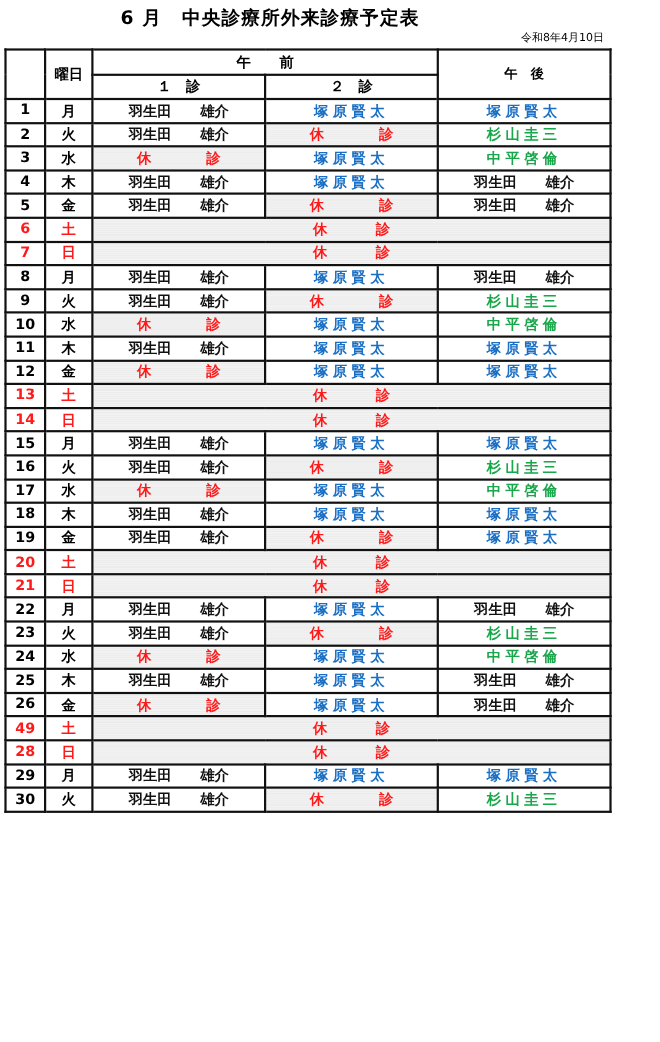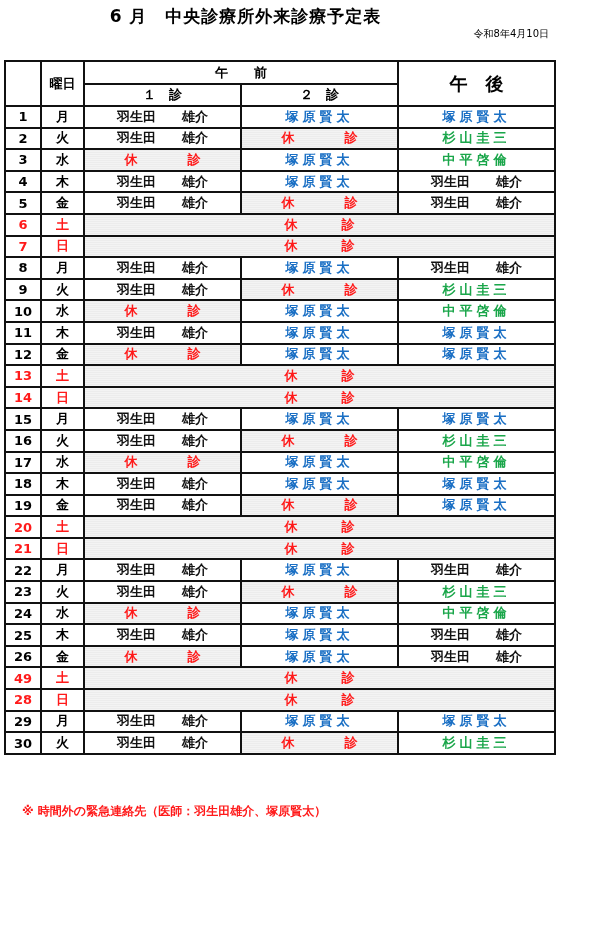--- a/index.html
+++ b/index.html
@@ -1,19 +1,19 @@
 <!DOCTYPE html>
 <html><head>
 <meta charset="utf-8">
 <style>
   html, body { margin:0; padding:0; background:#ffffff; }
   body { width:600px; height:947px; position:relative; font-family:"DejaVu Sans", sans-serif; color:#000; overflow:hidden; }
   .title { position:absolute; top:5px; left:0; width:491px; text-align:center; font-size:17px; font-weight:bold; letter-spacing:1px; }
   .date { position:absolute; top:27px; right:51px; font-size:10px; }
-  table.sched { position:absolute; top:60px; left:4px; width:550px; border-collapse:collapse; table-layout:fixed;padding-left:28px; }
+  table.sched { position:absolute; top:44px; left:4px; width:550px; border-collapse:collapse; table-layout:fixed;padding-left:28px; }
   table.sched td, table.sched th { border:2px solid #111; padding:0; text-align:center; vertical-align:middle; font-size:13px; font-weight:bold; overflow:hidden; white-space:nowrap; }
   table.sched th { font-size:13px; }
   .hrow1 th { height:21px; }
   .hrow2 th { height:20px; }
   tr.day td { height:19.6px; }
   .red { color:#ff1a1a; }
   .blue { color:#1a6fc4; letter-spacing:4px; }
   .green { color:#1aa64a; letter-spacing:4px; }
   .black { color:#111; }
   .closed { background:#ececec; background-image:repeating-linear-gradient(0deg, rgba(255,255,255,0.35) 0 1px, transparent 1px 2px); }
@@ -34,21 +34,21 @@
       <col style="width:43px">
       <col style="width:157px">
       <col style="width:157px">
       <col style="width:157px">
   </colgroup>
   <thead>
     <tr class="hrow1">
       <th rowspan="2"></th>
       <th rowspan="2">曜日</th>
       <th colspan="2">午　　前</th>
-      <th rowspan="2" style="font-size:18px">午　後</th>
+      <th rowspan="2" style="font-size:12px">午　後</th>
     </tr>
     <tr class="hrow2">
       <th>１　診</th>
       <th>２　診</th>
     </tr>
   </thead>
   <tbody id="rows">
       <tr class="day">
         <td>1</td>
         <td>月</td>
@@ -240,14 +240,13 @@
         <td>30</td>
         <td>火</td>
         <td class="black">羽生田　　雄介</td>
         <td class="closed"><span class="closed-text">休<span class="gap" style="width:50px"></span>診</span></td>
         <td class="green">杉山圭三</td>
       </tr>
     </tbody>
 </table>
 
 <div class="note">
-  <div>※ 時間外の緊急連絡先（医師：羽生田雄介、塚原賢太）</div>
 </div>
 
 </body></html>

